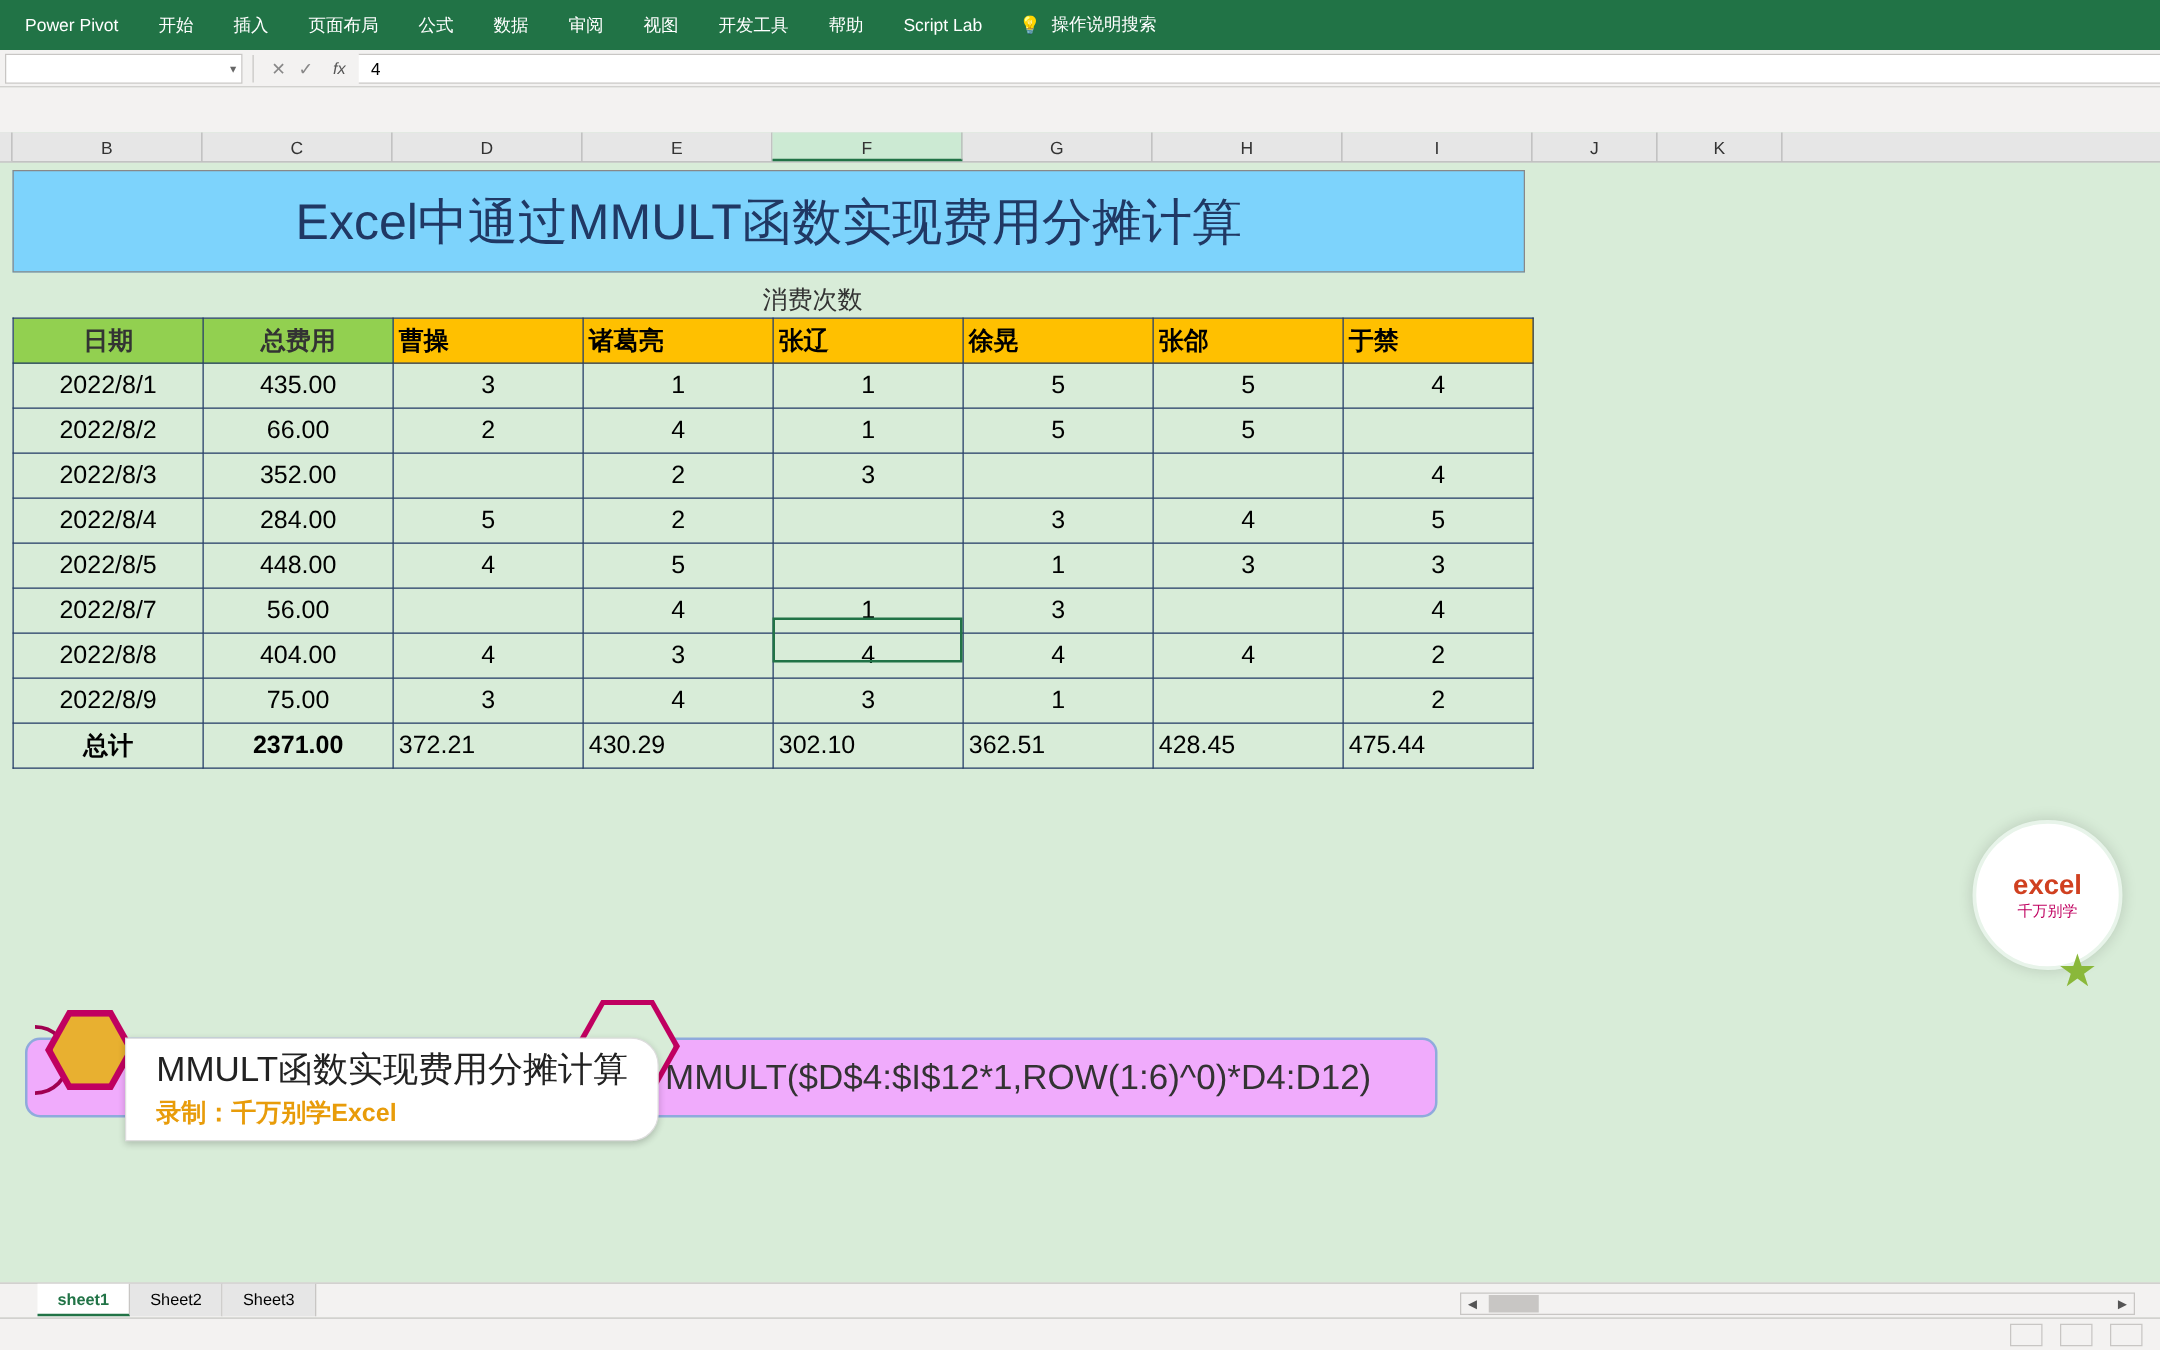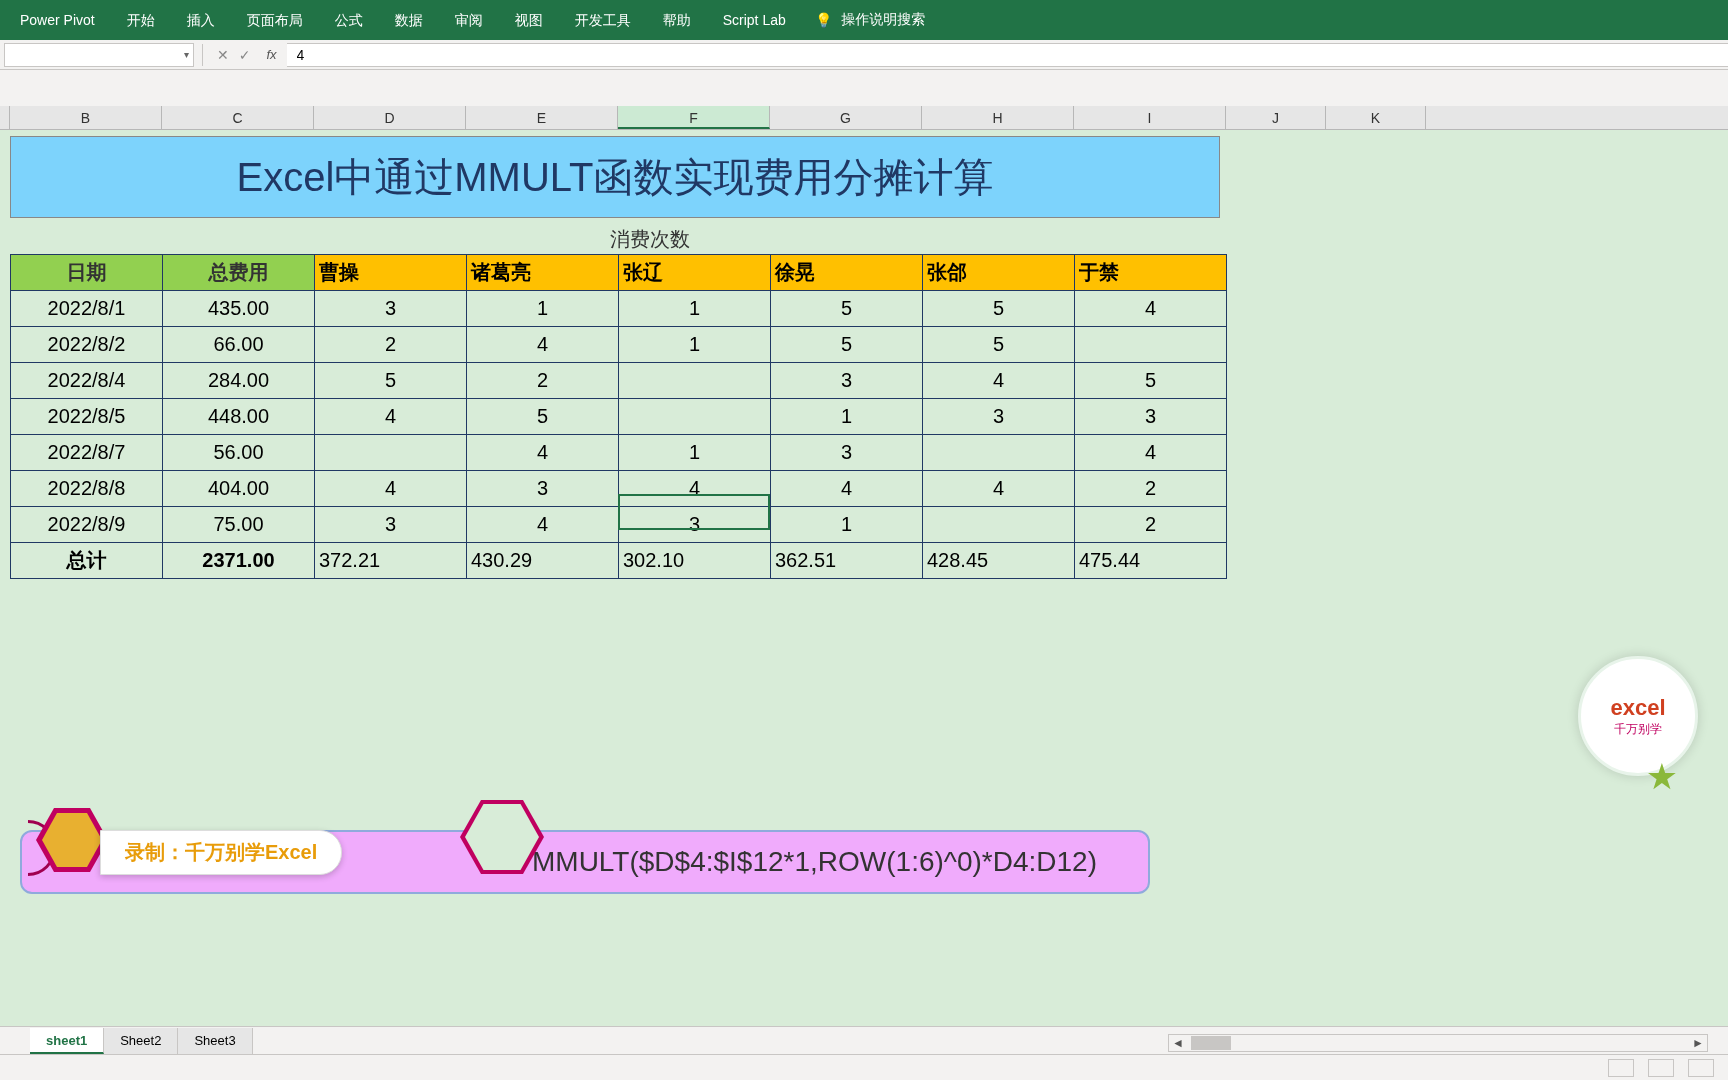--- a/index.html
+++ b/index.html
@@ -223,21 +223,20 @@
     }
     .sheet-tabs-row {
       position: absolute;
       bottom: 26px;
       left: 0;
       right: 0;
       height: 28px;
       background: #f3f2f1;
       border-top: 1px solid #c8c6c4;
       display: flex;
-      align-items: center;
       font-size: 13px;
     }
     .sheet-tab {
       padding: 0 16px;
       height: 26px;
       line-height:26px;
       border-right: 1px solid #c8c6c4;
       background:#e6e6e6;
       cursor:pointer;
     }
@@ -362,20 +361,30 @@
             <td class="date">2022/8/2</td>
             <td class="cost">66.00</td>
             <td class="num">2</td>
             <td class="num">4</td>
             <td class="num">1</td>
             <td class="num">5</td>
             <td class="num">5</td>
             <td class="num"></td>
           </tr>
           <tr>
+            <td class="date">2022/8/3</td>
+            <td class="cost">352.00</td>
+            <td class="num"></td>
+            <td class="num">2</td>
+            <td class="num">3</td>
+            <td class="num"></td>
+            <td class="num"></td>
+            <td class="num">4</td>
+          </tr>
+          <tr>
             <td class="date">2022/8/4</td>
             <td class="cost">284.00</td>
             <td class="num">5</td>
             <td class="num">2</td>
             <td class="num"></td>
             <td class="num">3</td>
             <td class="num">4</td>
             <td class="num">5</td>
           </tr>
           <tr>
@@ -441,20 +450,21 @@
     <div class="ring"></div>
     <div class="callout-decor" style="left:36px;">
       <div class="hexagon"></div>
         <div class="hex-inner"></div>
     </div>
     <div class="hex2">
       <div class="hex2-outer"></div>
         <div class="hex2-inner"></div>
     </div>
     <div class="white-label">
+      <div class="line1">MMULT函数实现费用分摊计算</div>
       <div class="line2">录制：千万别学Excel</div>
     </div>
   </div>
 
   <div class="watermark">
     <div class="e1">excel</div>
     <div class="e2">千万别学</div>
   </div>
   <div class="star">★</div>
 </div>

